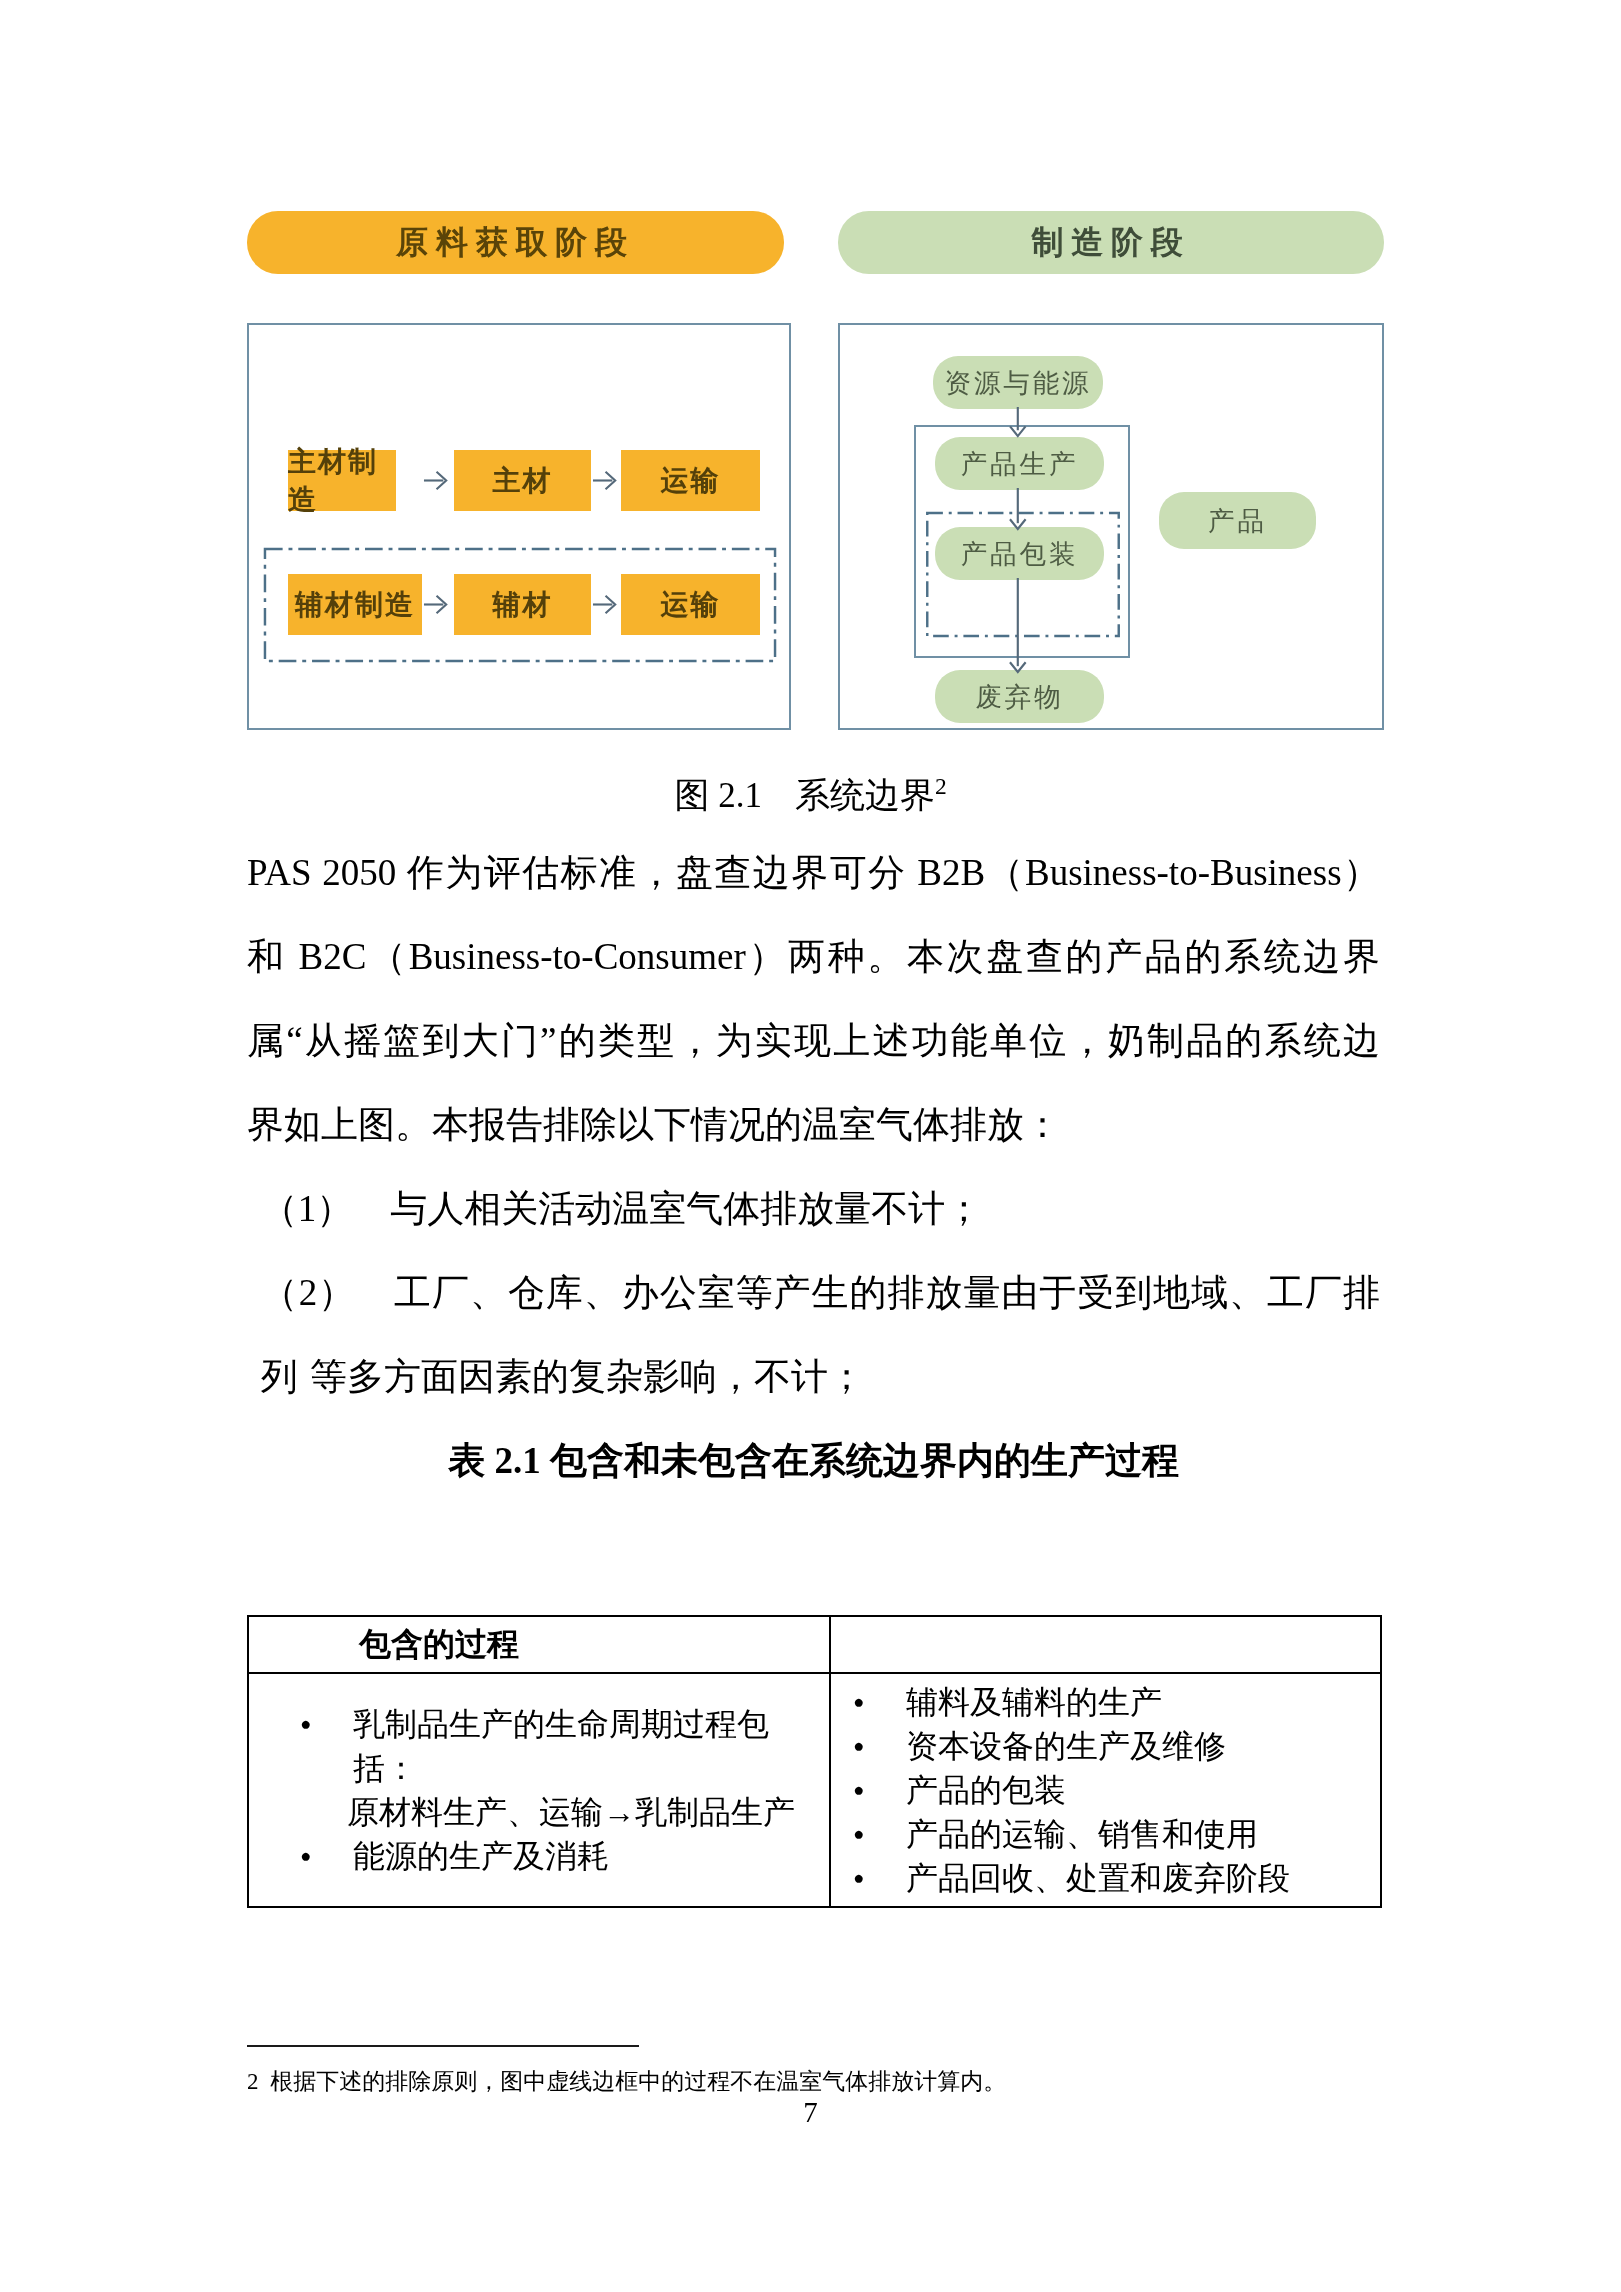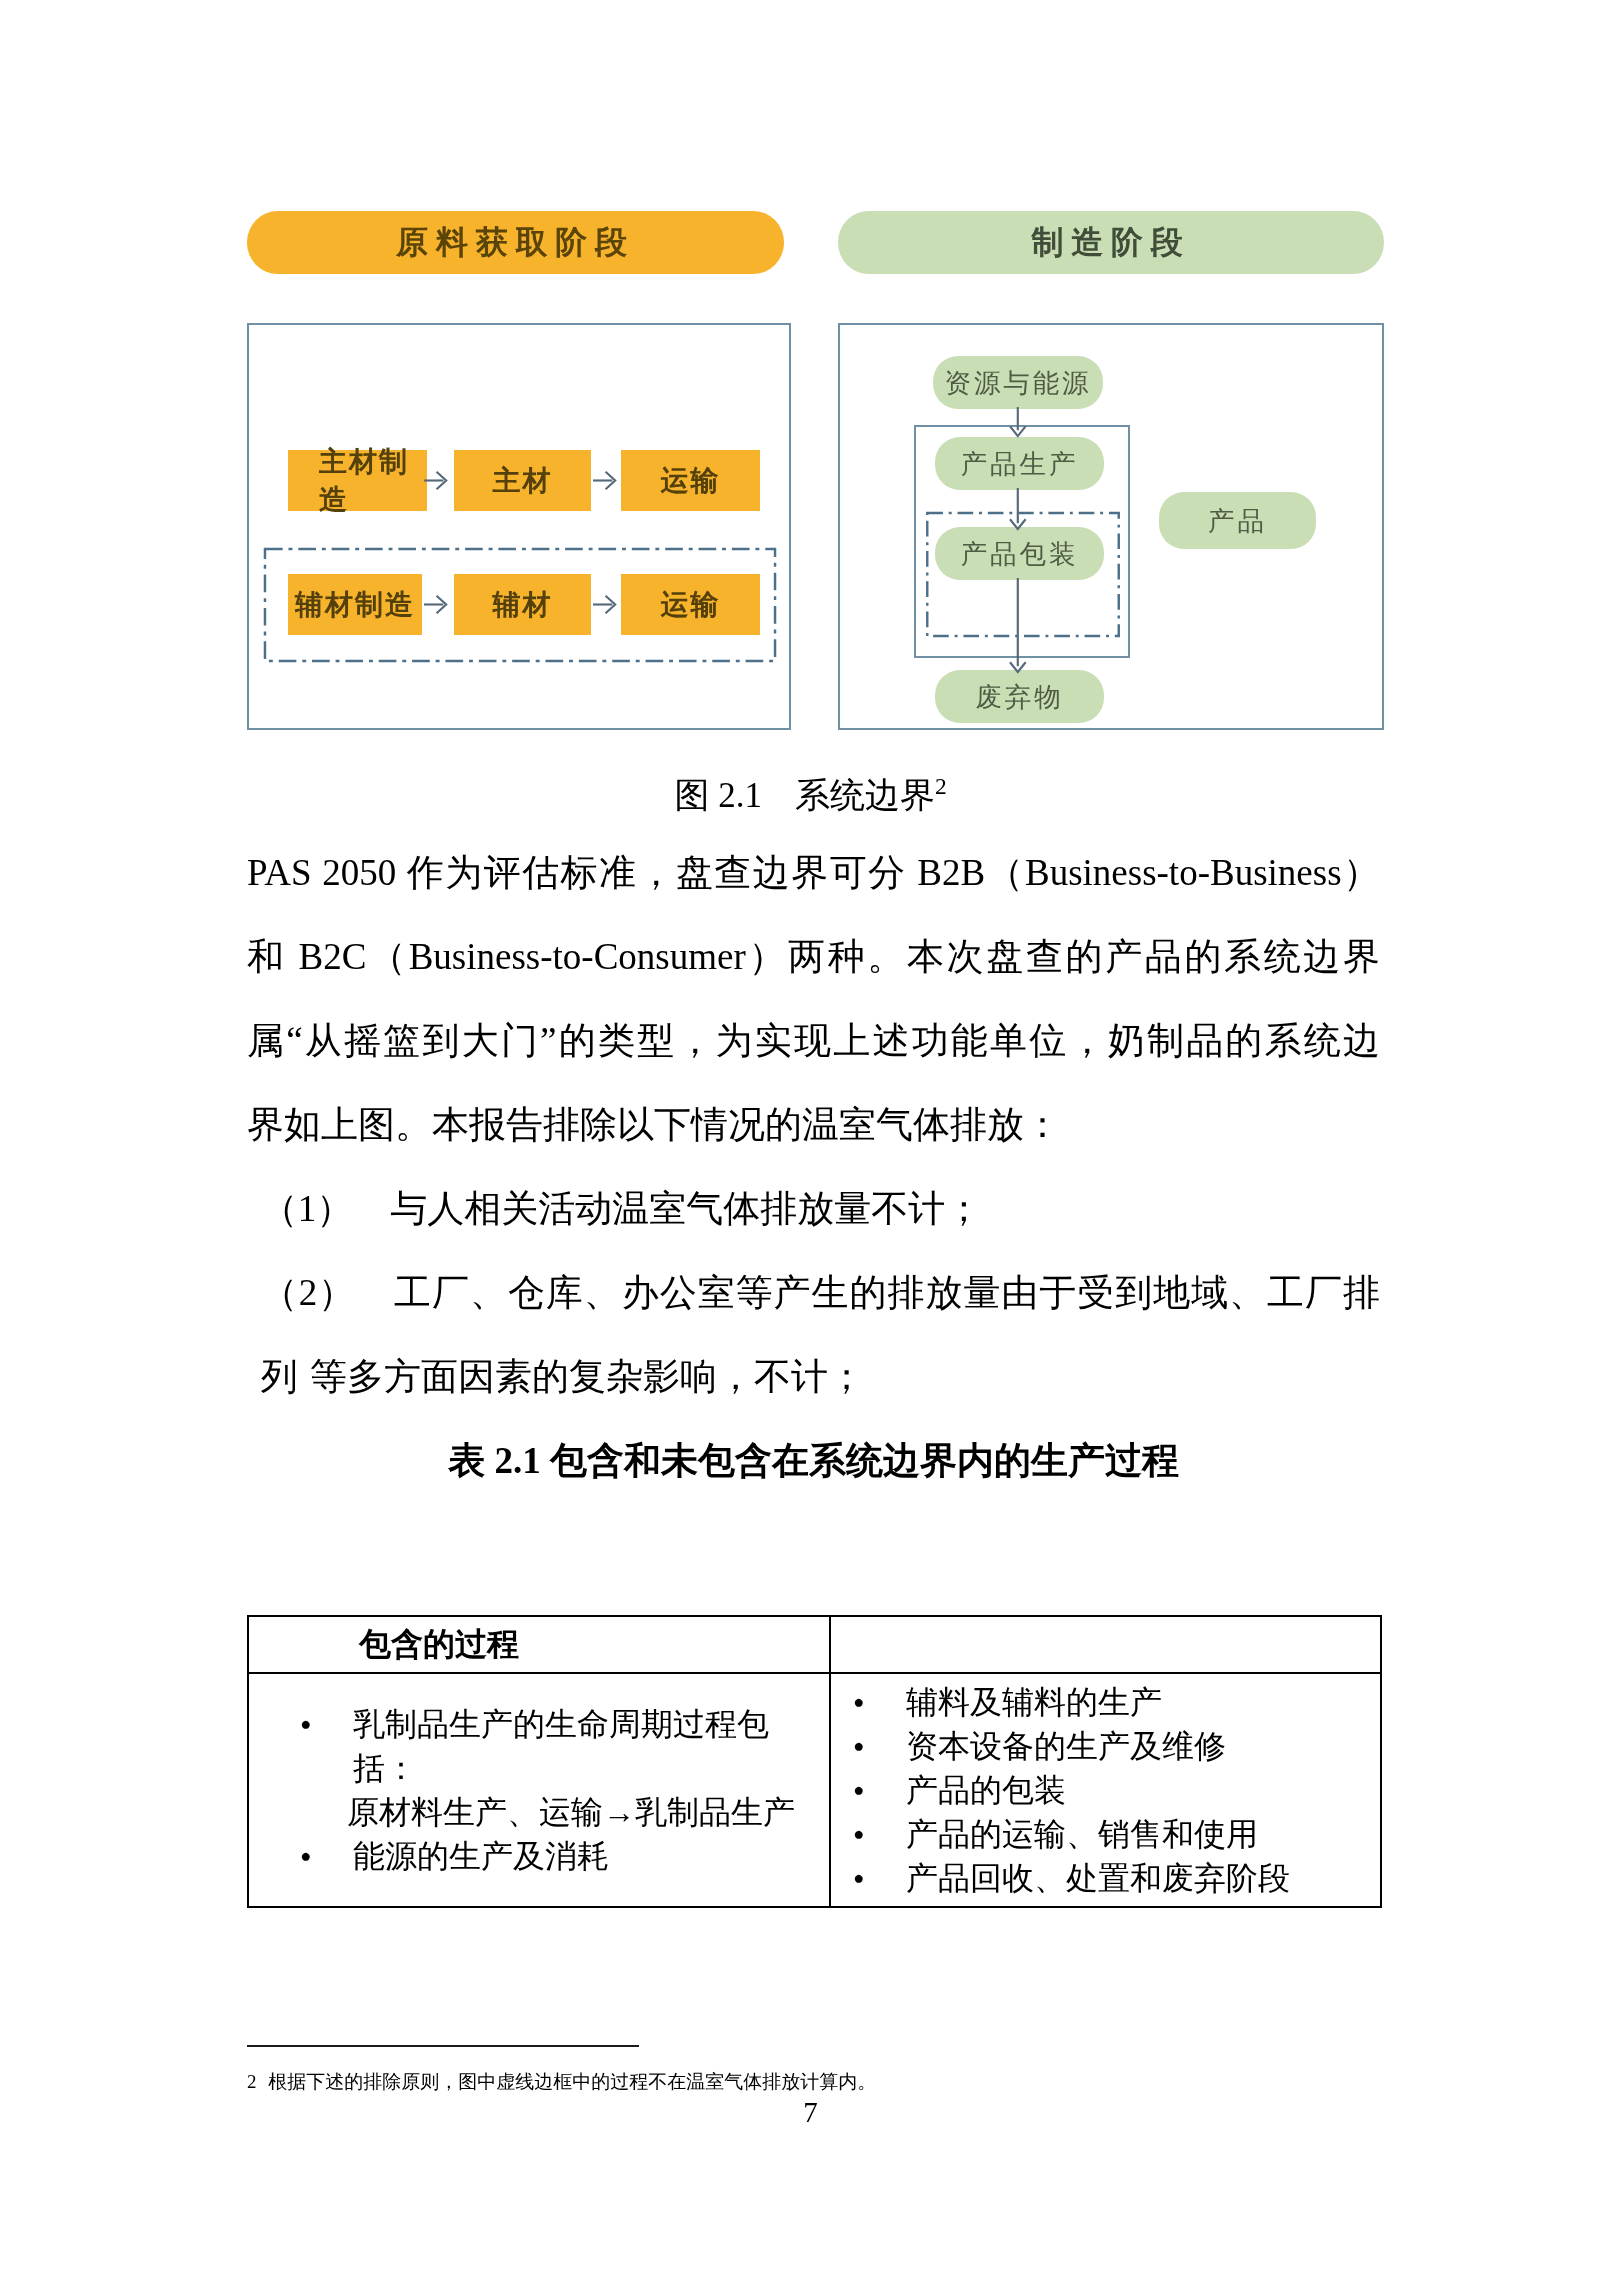--- a/index.html
+++ b/index.html
@@ -69,39 +69,39 @@
   .th-right{padding-left:86px;}
   .tr-body{min-height:227px;}
   .cell-incl{display:flex;flex-direction:column;justify-content:center;padding:7.8px 9.8px 7.8px 45px;}
   .cell-excl{padding:5.9px 7.8px 5.9px 15.7px;}
   .bi{display:flex;line-height:44px;font-size:32px;}
   .blt{width:53px;flex:none;font-size:18.6px;line-height:44px;text-align:left;padding-left:5.9px;}
   .blt-sp{width:53px;flex:none;}
   .bt{flex:1;}
   
   .fnrule{position:absolute;left:247px;top:2045px;width:392px;height:2px;background:#1a1a1a;}
-  .footnote{position:absolute;left:247px;top:2062px;width:1133px;font-size:19px;line-height:39px;}
+  .footnote{position:absolute;left:247px;top:2062px;width:1133px;font-size:23px;line-height:39px;}
   .footnote .fnm{margin-right:11.8px;}
   .pageno{position:absolute;left:0;top:2096px;width:100%;text-align:center;font-size:29px;}
 </style>
 </head>
 <body>
 
 <div class="page">
 
   <div class="hdr-bar hdr-orange">
     <span>原料获取阶段</span>
   </div>
   <div class="hdr-bar hdr-green">
     <span>制造阶段</span>
   </div>
 
   <div class="panel panel-left">
 
-    <div class="obox" style="left:39px;top:125px;width:108px;padding-left:31px;">
+    <div class="obox" style="left:39px;top:125px;width:108px;">
       <span>主材制造</span>
     </div>
     <svg class="svgabs" style="left:174px;top:141px;" width="29" height="29" viewBox="0 0 30 30">
       <line x1="1" y1="15" x2="21" y2="15" stroke="#55697a" stroke-width="2.2"></line>
       <polyline points="14,6 24,15 14,24" fill="none" stroke="#55697a" stroke-width="2.2"></polyline>
     </svg>
     <div class="obox" style="left:205px;top:125px;width:137px;">
       <span>主材</span>
     </div>
     <svg class="svgabs" style="left:343px;top:141px;" width="29" height="29" viewBox="0 0 30 30">

